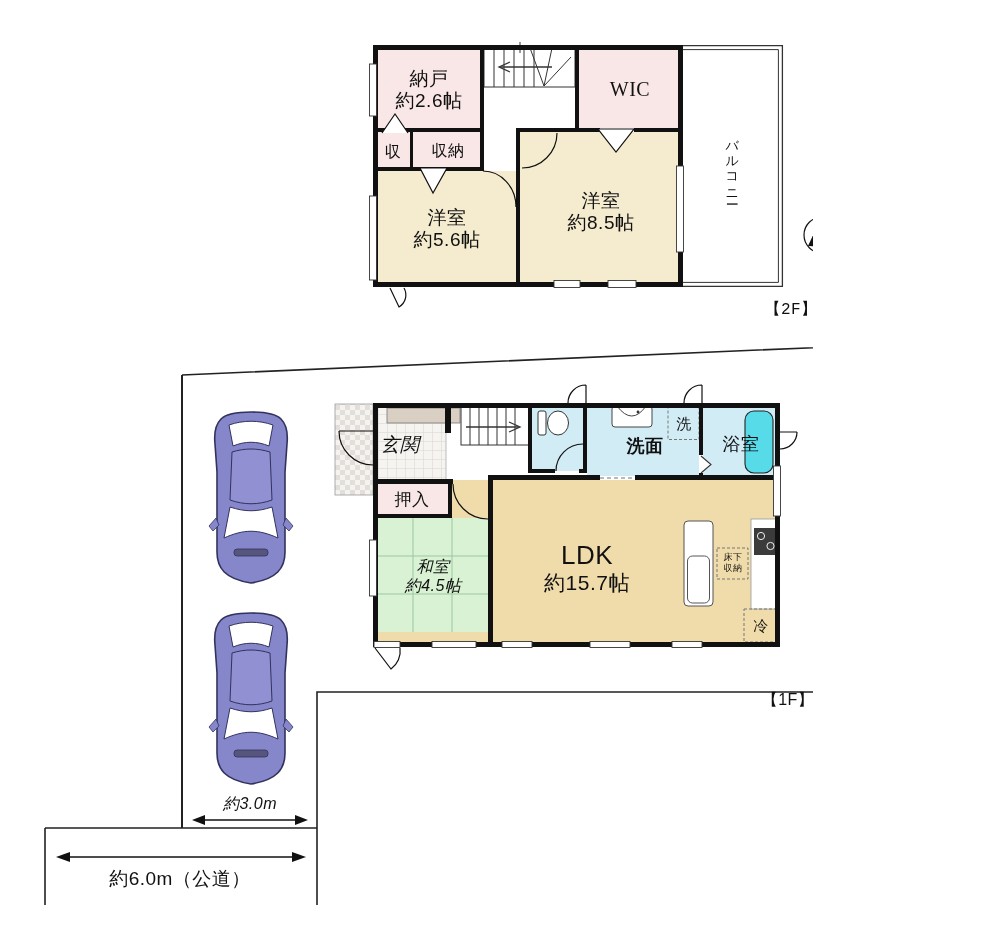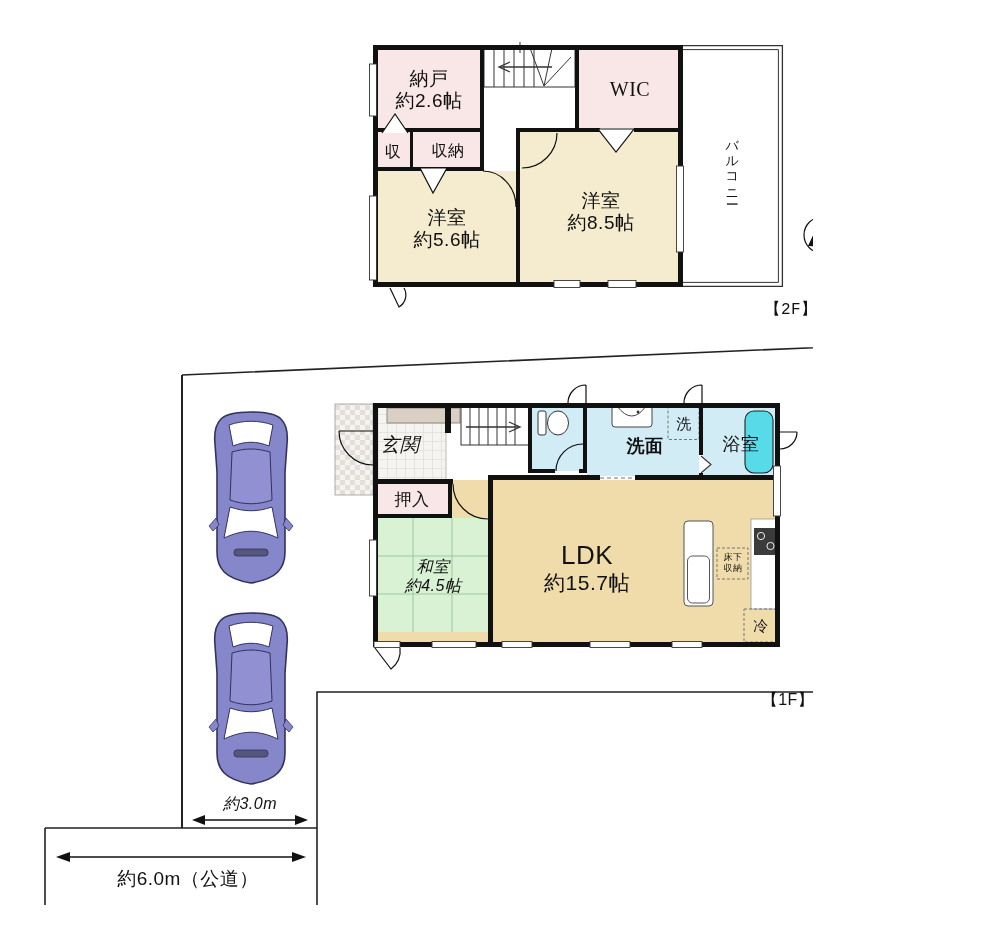--- a/index.html
+++ b/index.html
@@ -268,15 +268,15 @@
 <div class="lbl" style="left:684px;top:424px;font-size:15px;">洗</div>
 <div class="lbl" style="left:741px;top:445px;font-size:18px;font-family:Liberation Serif, serif;">浴室</div>
 <div class="lbl" style="left:733px;top:563px;font-size:9px;line-height:1.2;">
   <span>床下</span>
   <span>収納</span>
 </div>
 <div class="lbl" style="left:761px;top:626px;font-size:15px;">冷</div>
 <div class="lbl" style="left:788px;top:660px;font-size:16px;margin-top:40px;">【1F】</div>
 
 <div class="lbl" style="left:250px;top:804px;font-size:16px;font-style:italic;">約3.0m</div>
-<div class="lbl" style="left:188px;top:879px;font-size:19px;">約6.0m（公道）</div>
+<div class="lbl" style="left:180px;top:879px;font-size:19px;">約6.0m（公道）</div>
 
 </div>
 
 </body></html>

